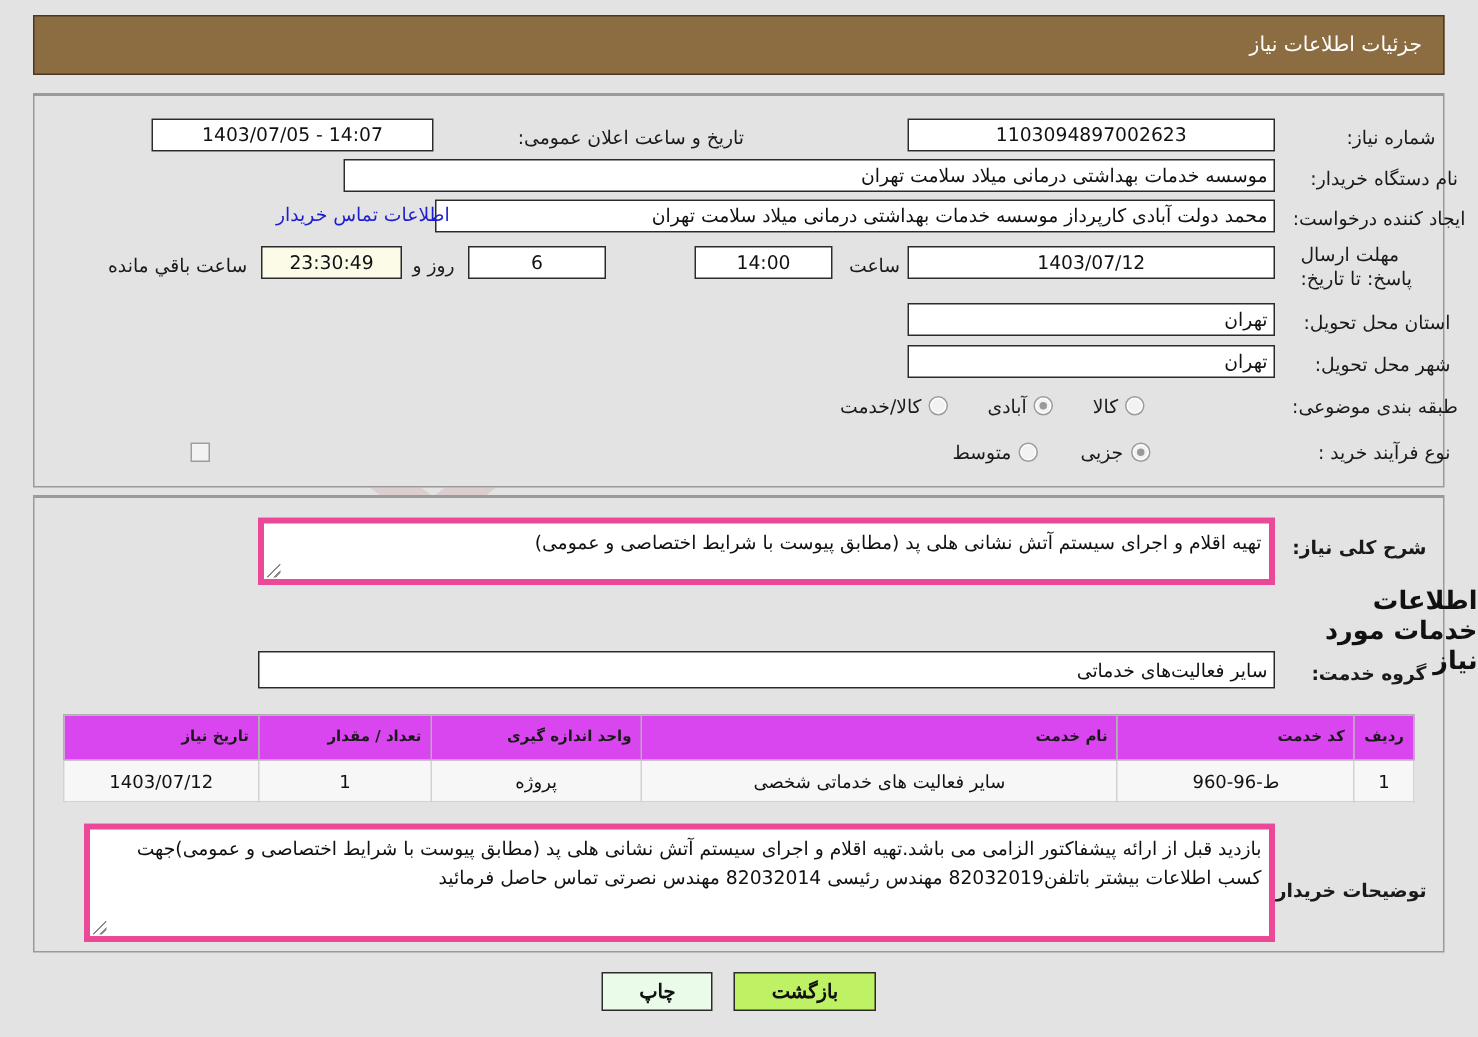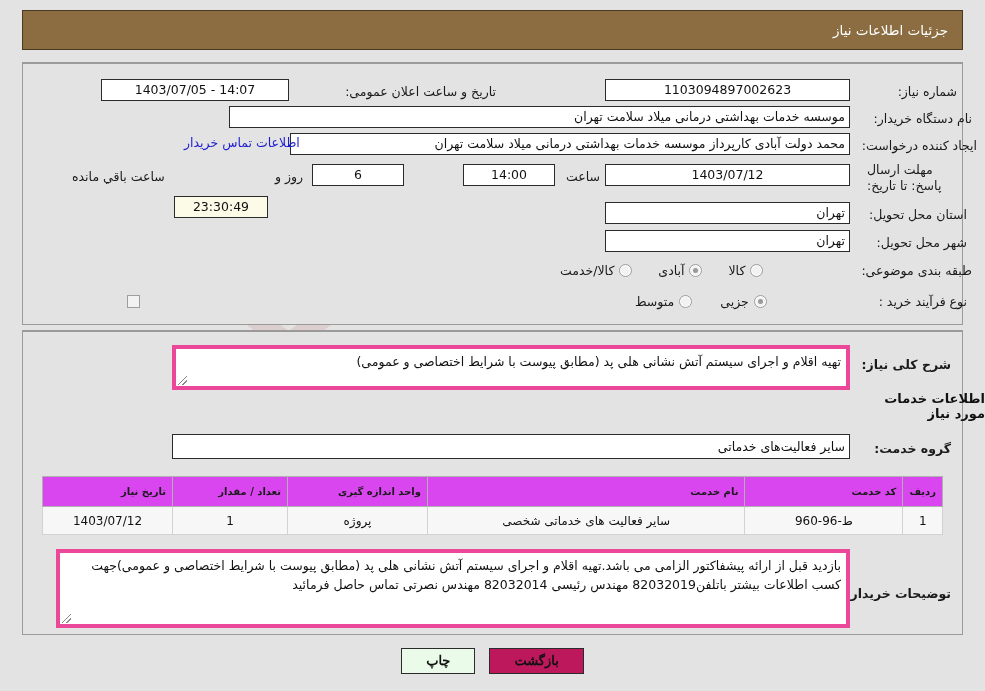--- a/index.html
+++ b/index.html
@@ -161,21 +161,21 @@
     position: absolute;
     left: 2px; bottom: 1px;
     width: 9px; height: 9px;
     background:
       linear-gradient(135deg, transparent 45%, #8a8a8a 45%, #8a8a8a 55%, transparent 55%),
       linear-gradient(135deg, transparent 72%, #8a8a8a 72%, #8a8a8a 82%, transparent 82%);
   }
 
   .section-h {
     position: absolute;
-    font-size: 13px;
+    font-size: 17px;
     font-weight: bold;
     color: #111;
   }
 
   
   table.items {
     position: absolute;
     border-collapse: collapse;
     font-size: 12px;
     background: #ffffff;
@@ -212,21 +212,21 @@
     direction: rtl;
   }
   .btn {
     border: 1px solid #2b2b2b;
     font-size: 13px;
     font-weight: bold;
     padding: 3px 24px;
     cursor: pointer;
     line-height: 18px;
   }
-  .btn-back  { background: #be185d; color: #111; }
+  .btn-back  { background: #bef264; color: #111; }
   .btn-print { background: #eafbe9; color: #111; }
 </style>
 </head>
 <body>
 
 <div class="watermark">
   <div class="wm-shield"></div>
   <div class="wm-text">AriaTender.net</div>
 </div>
 
@@ -262,21 +262,21 @@
 </div>
 <div class="fld" style="position:absolute; left:605px; top:164px; width:245px; z-index:4;">1403/07/12</div>
 <div class="row" style="left:566px; top:165px; z-index:4;">
   <div class="lbl">ساعت</div>
 </div>
 <div class="fld" style="position:absolute; left:463px; top:164px; width:92px; z-index:4;">14:00</div>
 <div class="fld" style="position:absolute; left:312px; top:164px; width:92px; z-index:4;">6</div>
 <div class="row" style="left:275px; top:165px; z-index:4;">
   <div class="lbl">روز و</div>
 </div>
-<div class="fld cream" style="position:absolute; left:174px; top:164px; width:94px; z-index:4;margin-top:32px;">23:30:49</div>
+<div class="fld cream" style="position:absolute; left:174px; top:164px; width:94px; z-index:4;">23:30:49</div>
 <div class="row" style="left:72px; top:165px; z-index:4;">
   <div class="lbl">ساعت باقي مانده</div>
 </div>
 
 <div class="row" style="left:862px; top:203px; width:105px; justify-content:flex-start; z-index:4;">
   <div class="lbl">استان محل تحویل:</div>
 </div>
 <div class="fld right" style="position:absolute; left:605px; top:202px; width:245px; z-index:4;">تهران</div>
 
 <div class="row" style="left:862px; top:231px; width:105px; justify-content:flex-start; z-index:4;">

